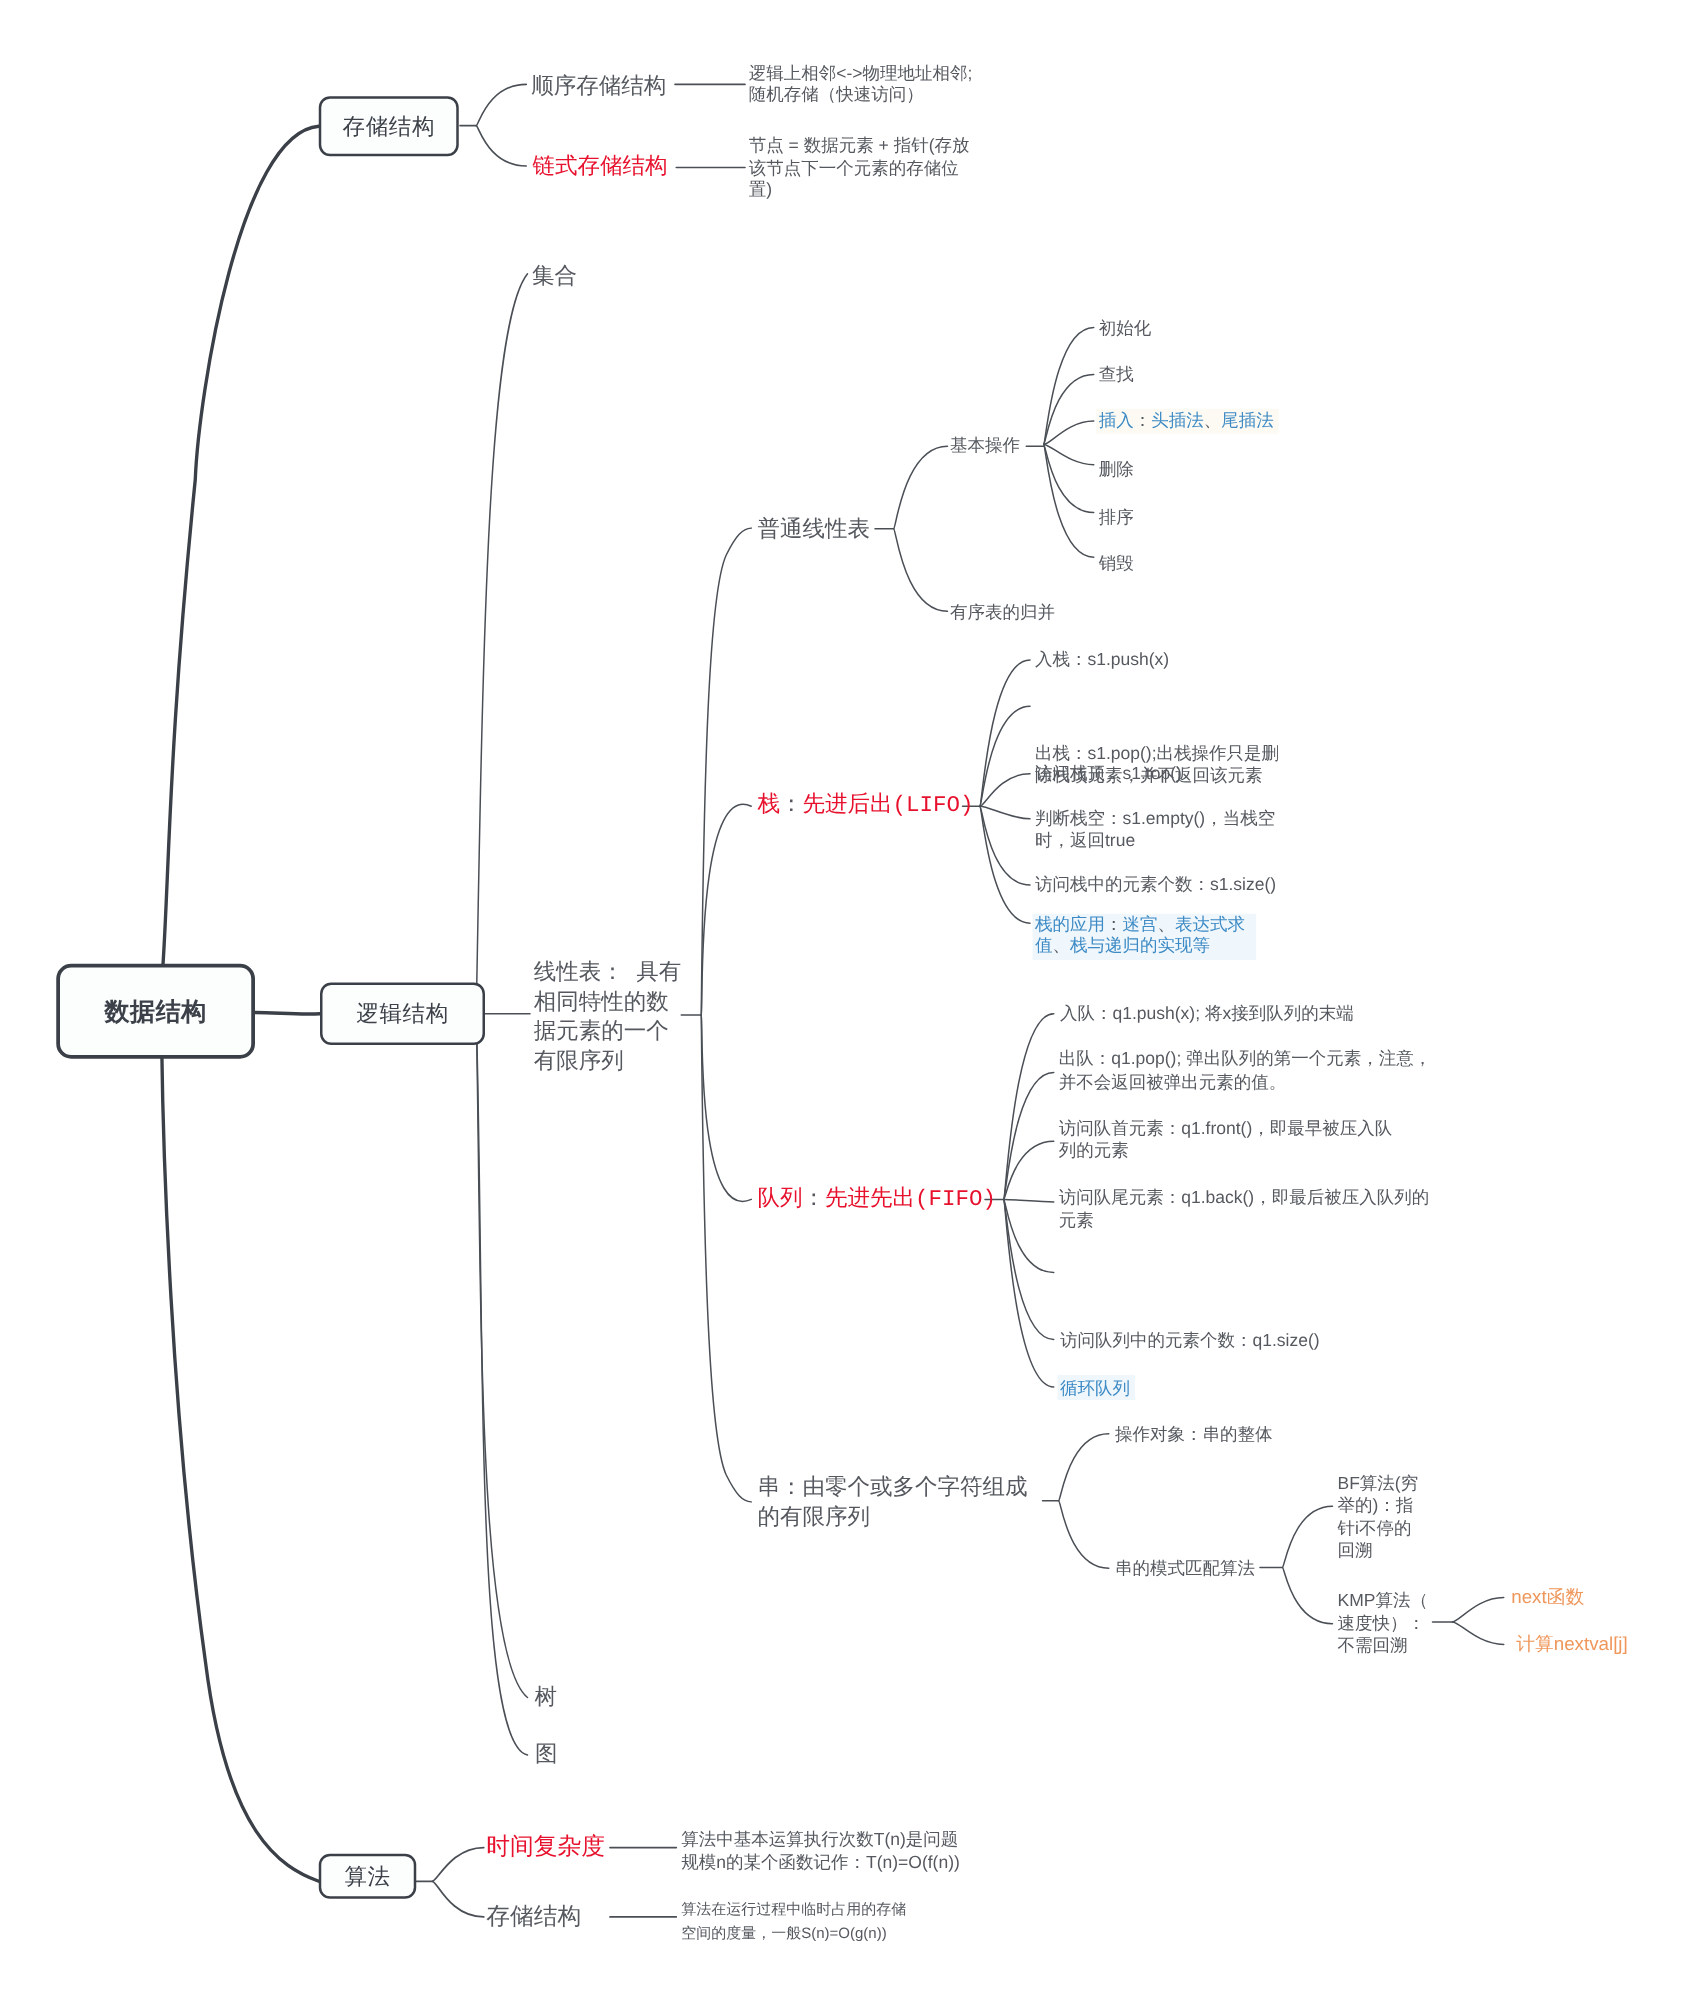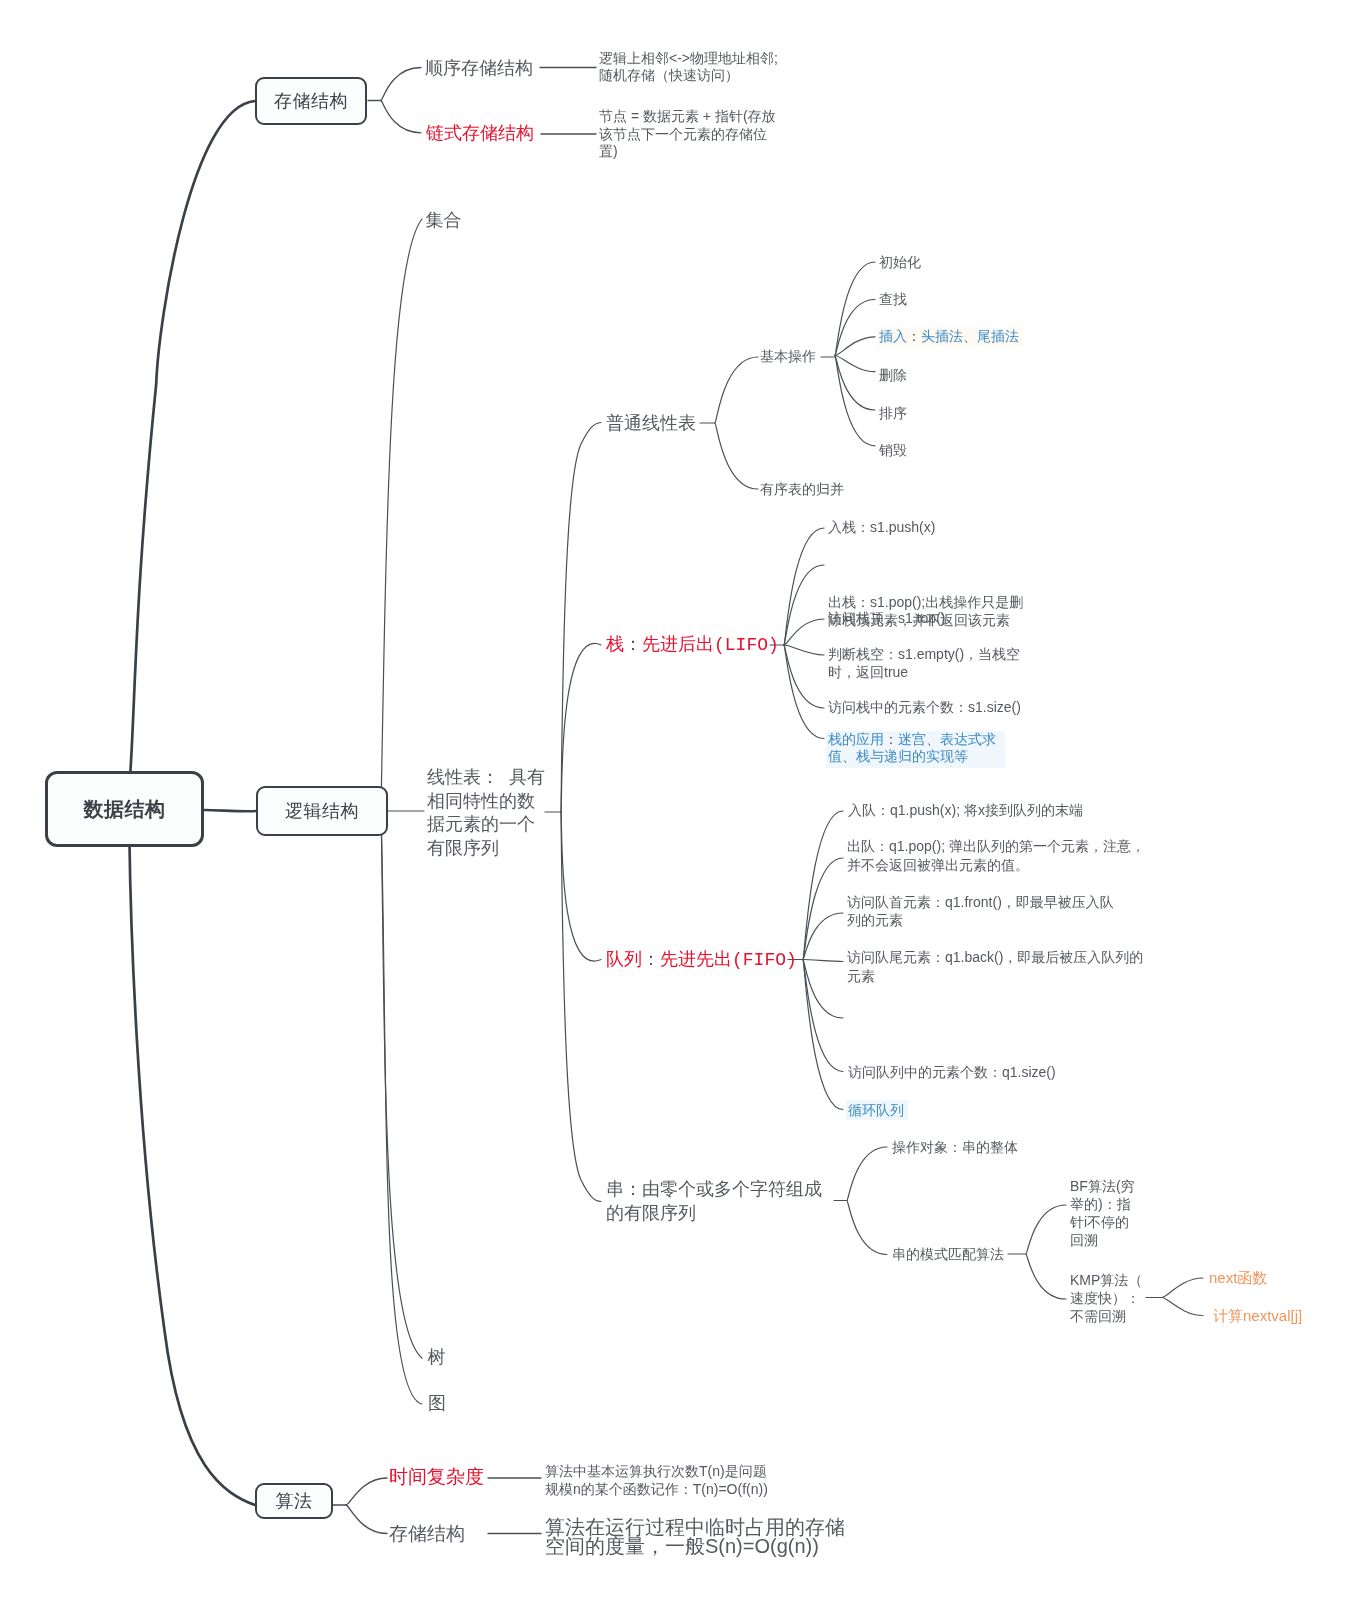--- a/index.html
+++ b/index.html
@@ -178,16 +178,16 @@
 <div class="lbl" style="left:1070px;top:1271px;font-size:14px;line-height:18px;">KMP算法（
 速度快）：
 不需回溯</div>
 <div class="lbl orange" style="left:1209px;top:1269.3px;font-size:15px;line-height:18px;">next函数</div>
 <div class="lbl orange" style="left:1213px;top:1306.5px;font-size:15px;line-height:18px;">计算nextval[j]</div>
 
 <div class="lbl red" style="left:389px;top:1466.3px;font-size:19px;line-height:24px;">时间复杂度</div>
 <div class="lbl" style="left:545px;top:1461.5px;font-size:14px;line-height:18.4px;">算法中基本运算执行次数T(n)是问题
 规模n的某个函数记作：T(n)=O(f(n))</div>
 <div class="lbl" style="left:389px;top:1521.6px;font-size:19px;line-height:24px;">存储结构</div>
-<div class="lbl" style="left:545px;top:1518.2px;font-size:20px;line-height:18.4px;">算法在运行过程中临时占用的存储
+<div class="lbl" style="left:545px;top:1518.2px;font-size:12px;line-height:18.4px;">算法在运行过程中临时占用的存储
 空间的度量，一般S(n)=O(g(n))</div>
 
 </div>
 
 </body></html>

